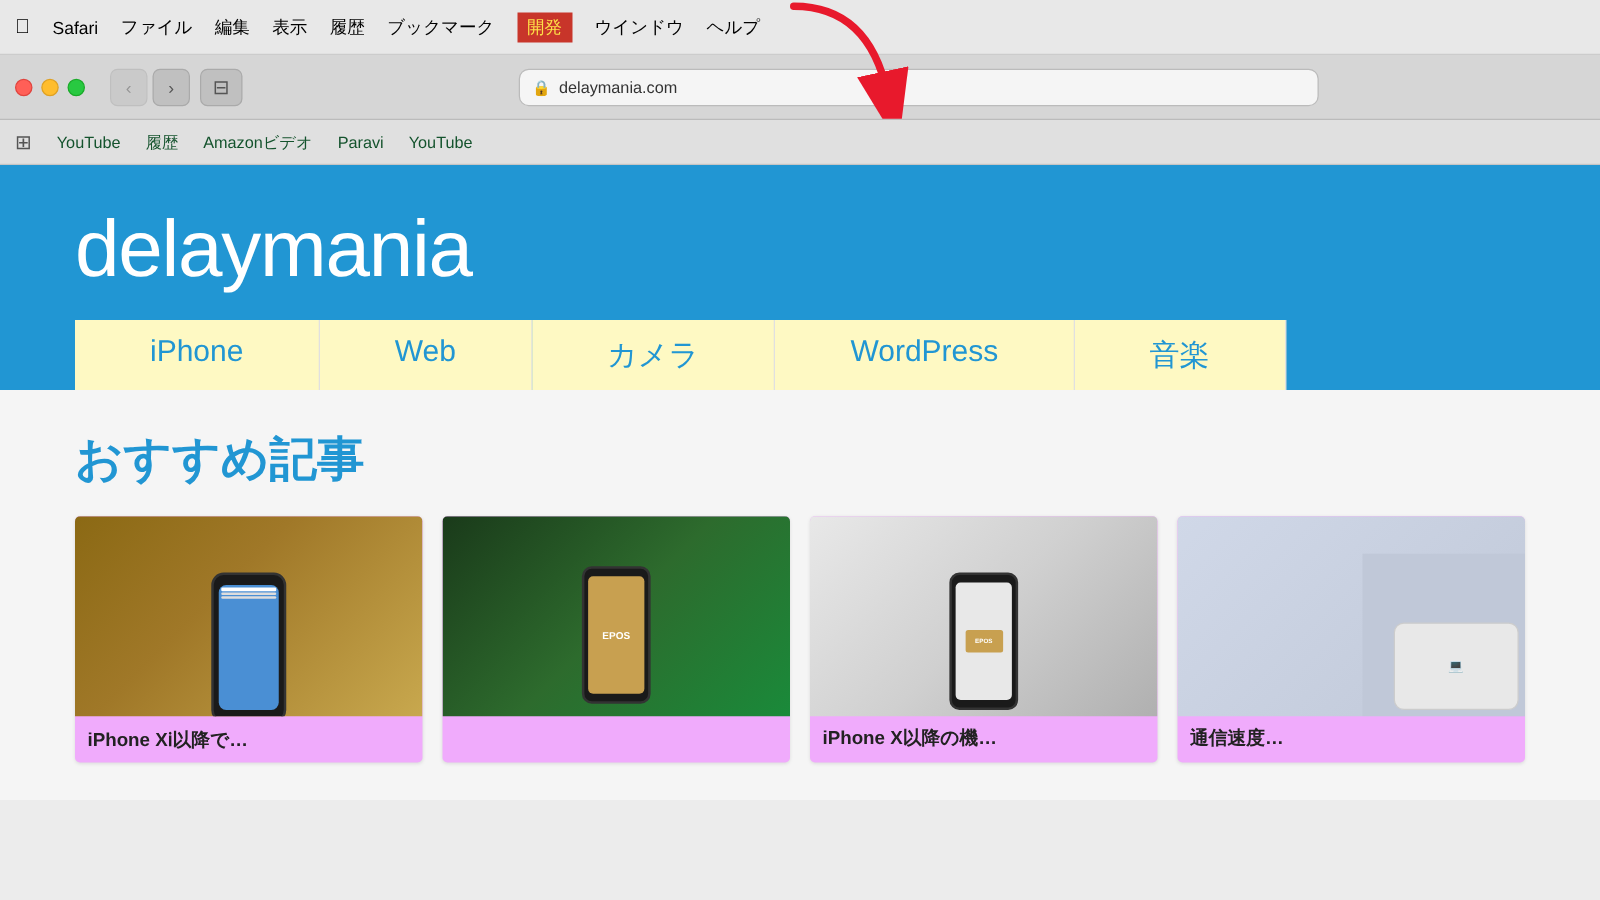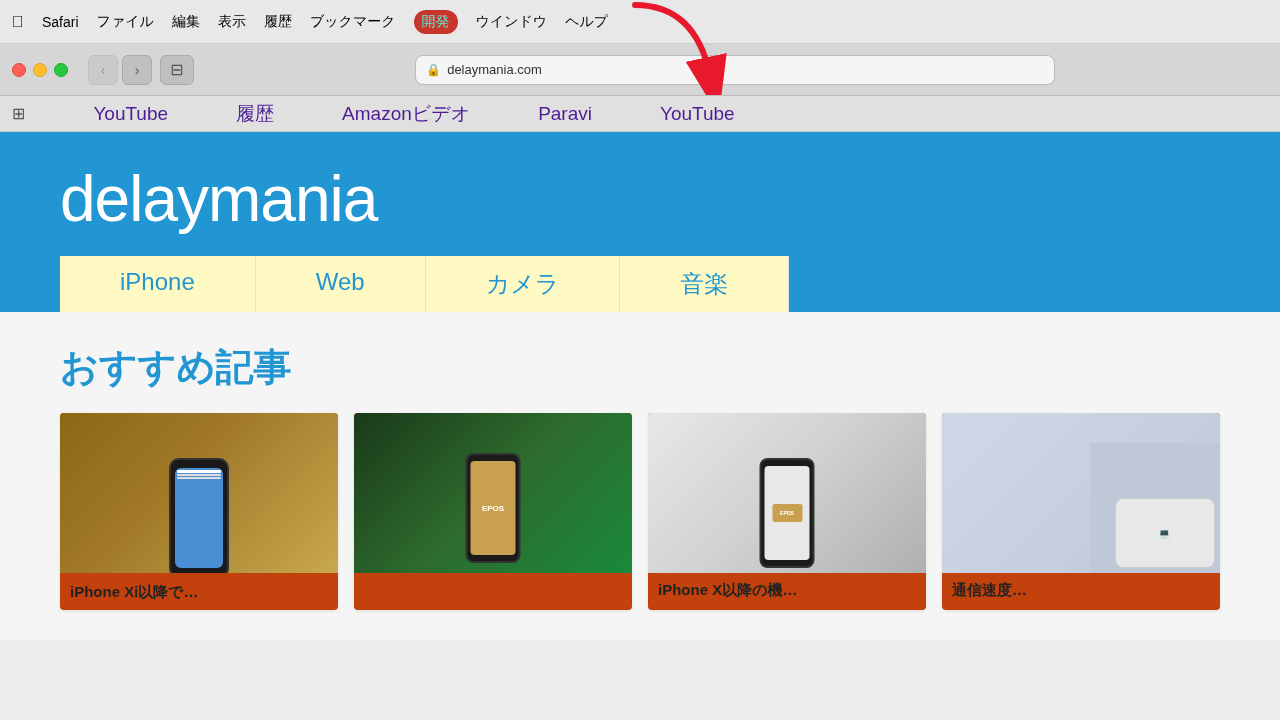--- a/index.html
+++ b/index.html
@@ -17,23 +17,23 @@
       border-bottom: 1px solid #ccc;
       font-size: 14px;
       color: #000;
     }
     .menubar-item {
       cursor: pointer;
       white-space: nowrap;
     }
     .menubar-item.active {
       background: #c8352a;
-      color: #5eead4;
+      color: #fde047;
       padding: 3px 8px;
-      border-radius: 12px;
+      border-radius: 0;
     }
     .apple-icon { font-size: 16px; }
 
     
     .toolbar {
       width: 100%;
       height: 52px;
       background: #d6d6d6;
       display: flex;
       align-items: center;
@@ -99,21 +99,21 @@
       height: 36px;
       background: #e0e0e0;
       display: flex;
       align-items: center;
       padding: 0 12px;
       gap: 20px;
       border-bottom: 1px solid #c5c5c5;
     }
     .grid-icon { font-size: 16px; color: #555; cursor: pointer; }
     .bookmark-item {
-      font-size: 19px; color: #4c1d95; cursor: pointer; white-space: nowrap; margin-left: 48px;
+      font-size: 13px; color: #14532d; cursor: pointer; white-space: nowrap;
     }
 
     
     .website {
       width: 100%;
       background: #f0f0f0;
     }
 
     
     .site-header {
@@ -158,21 +158,21 @@
       margin-bottom: 20px;
     }
 
     
     .cards-row {
       display: flex;
       gap: 16px;
     }
     .card {
       flex: 1;
-      background: #c2410c;
+      background: #f0abfc;
       border-radius: 4px;
       overflow: hidden;
       box-shadow: 0 1px 3px rgba(0,0,0,0.1);
     }
     .card-img-placeholder {
       width: 100%;
       height: 160px;
       display: flex;
       align-items: center;
       justify-content: center;
@@ -277,20 +277,21 @@
 </div>
 
 <div class="website">
 
   <div class="site-header">
     <div class="site-logo">delaymania</div>
     <div class="site-nav">
       <div class="site-nav-item">iPhone</div>
       <div class="site-nav-item">Web</div>
       <div class="site-nav-item">カメラ</div>
+      <div class="site-nav-item">WordPress</div>
       <div class="site-nav-item">音楽</div>
     </div>
   </div>
 
   <div class="content-area">
     <div class="section-title">おすすめ記事</div>
     <div class="cards-row">
 
       <div class="card">
         <div class="card-img-placeholder img-1">

